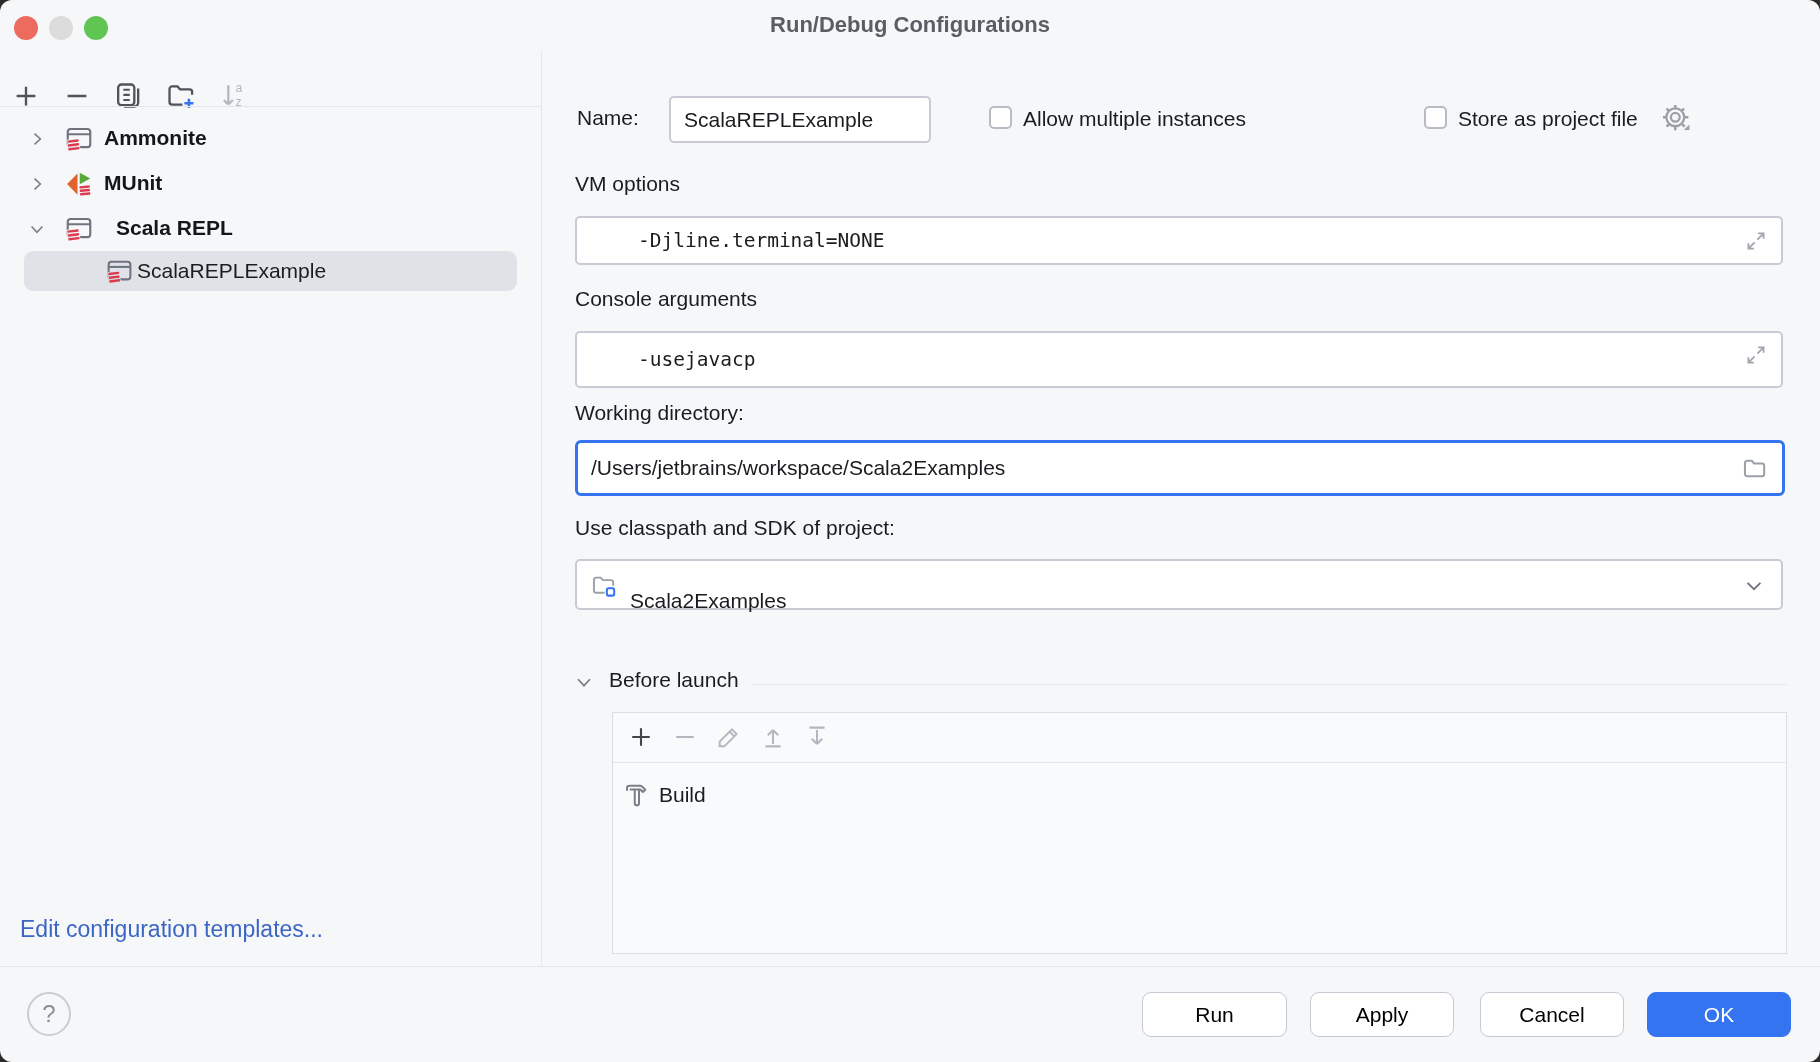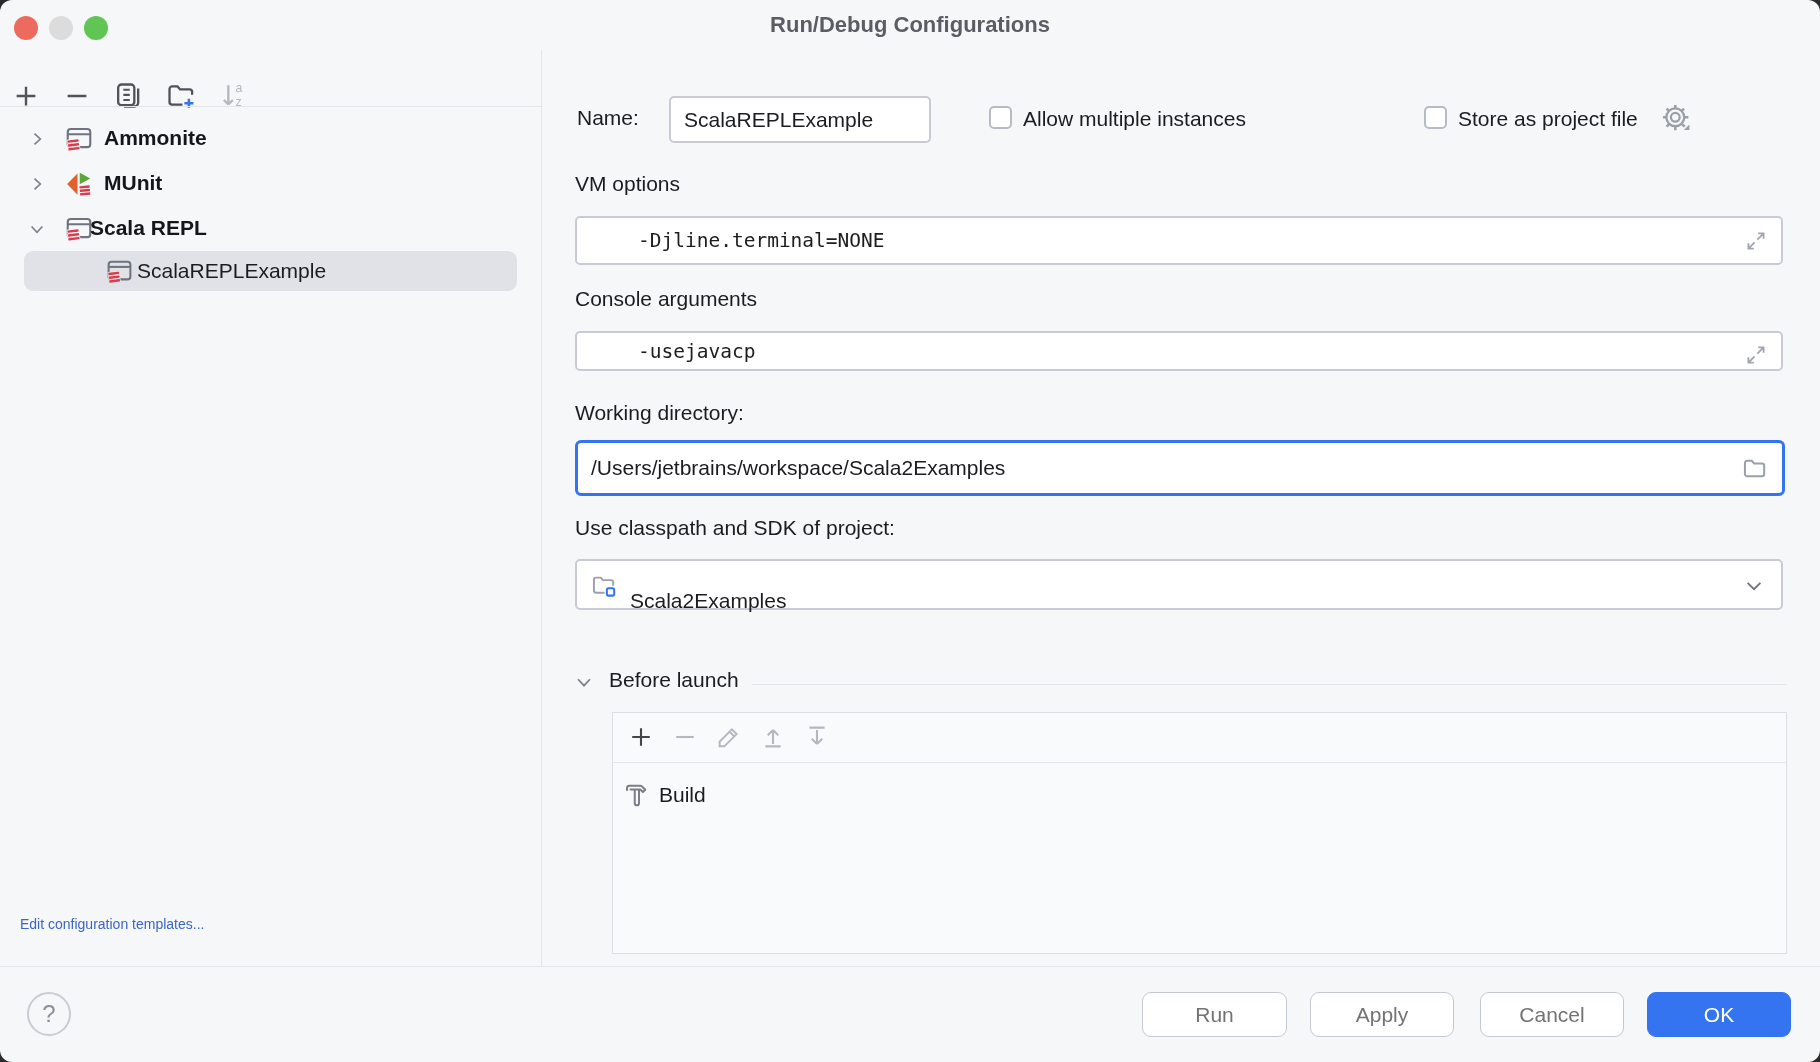--- a/index.html
+++ b/index.html
@@ -20,25 +20,25 @@
   .field input{
     position:absolute;inset:0;border:0;outline:0;background:transparent;
     font-family:"Liberation Sans",sans-serif;font-size:21px;color:#1b1c1f;padding:0 44px 0 13px;width:100%;box-sizing:border-box;
   }
   .field input.mono{font-family:"DejaVu Sans Mono",monospace;font-size:19.5px;margin-left:48px;}
   .field.focused{border:3px solid #3574f0;border-radius:6px;padding-left:36px;}
   .cb{width:23px;height:23px;border:2px solid #b7bbc3;border-radius:5px;background:#fff;box-sizing:border-box;display:inline-block;}
   .row-sel{background:#e0e2e7;border-radius:9px;}
   .btn{
     box-sizing:border-box;height:45px;border-radius:9px;background:#fff;border:1.5px solid #c5c9d2;
-    font-size:21px;color:#737373;display:flex;align-items:center;justify-content:center;
+    font-size:21px;color:#000000;display:flex;align-items:center;justify-content:center;
     font-family:"Liberation Sans",sans-serif;
   }
   .btn.primary{background:#3574f0;border-color:#3574f0;color:#fff;}
-  .link{font-size:14px;color:#3b66c4;}
+  .link{font-size:23px;color:#3b66c4;}
   .help{
     width:44px;height:44px;border-radius:50%;border:2px solid #c9ccd3;box-sizing:border-box;
     display:flex;align-items:center;justify-content:center;font-size:24px;color:#8b8e96;background:transparent;
   }
   .icon-abs{display:flex;align-items:center;justify-content:center;}
   svg{display:block;}
   .panel{border:1px solid #dcdee3;background:#f9fafb;box-sizing:border-box;}
   .seltext{font-size:21px;margin-top:16px;}
 </style>
 </head>
@@ -123,21 +123,21 @@
       </svg>
     <svg class="abs" style="left:64px;top:5px;" width="30" height="30" viewBox="0 0 24 24">
       <rect x="3" y="4" width="18" height="14.5" rx="2.4" fill="none" stroke="#6e7380" stroke-width="1.7"></rect>
       <path d="M3 8.2h18" stroke="#6e7380" stroke-width="1.7"></path>
       <g transform="rotate(-7 7.5 16)">
         <rect x="3" y="12.6" width="9" height="2" rx="0.6" fill="#dc3b4d" stroke="#f6f7f9" stroke-width="1.3" paint-order="stroke"></rect>
         <rect x="3" y="15.7" width="9" height="2" rx="0.6" fill="#dc3b4d" stroke="#f6f7f9" stroke-width="1.3" paint-order="stroke"></rect>
         <rect x="3" y="18.8" width="9" height="2" rx="0.6" fill="#dc3b4d" stroke="#f6f7f9" stroke-width="1.3" paint-order="stroke"></rect>
       </g>
     </svg>
-    <span class="abs lbl bold" style="left:90px;top:7px;">Scala REPL</span>
+    <span class="abs lbl bold" style="left:116px;top:7px;">Scala REPL</span>
   </div>
 
   <div class="abs row-sel" style="left:24px;top:251px;width:493px;height:40px;">
     <svg class="abs" style="left:81px;top:6px;" width="29" height="29" viewBox="0 0 24 24">
       <rect x="3" y="4" width="18" height="14.5" rx="2.4" fill="none" stroke="#6e7380" stroke-width="1.7"></rect>
       <path d="M3 8.2h18" stroke="#6e7380" stroke-width="1.7"></path>
       <g transform="rotate(-7 7.5 16)">
         <rect x="3" y="12.6" width="9" height="2" rx="0.6" fill="#dc3b4d" stroke="#e0e2e7" stroke-width="1.3" paint-order="stroke"></rect>
         <rect x="3" y="15.7" width="9" height="2" rx="0.6" fill="#dc3b4d" stroke="#e0e2e7" stroke-width="1.3" paint-order="stroke"></rect>
         <rect x="3" y="18.8" width="9" height="2" rx="0.6" fill="#dc3b4d" stroke="#e0e2e7" stroke-width="1.3" paint-order="stroke"></rect>
@@ -169,21 +169,21 @@
 
   <span class="abs lbl" style="left:575px;top:172px;">VM options</span>
   <div class="abs field" style="left:575px;top:216px;width:1208px;height:49px;">
     <input readonly="" class="mono" value="-Djline.terminal=NONE" style="">
     <svg class="abs" style="right:12px;top:10px;" width="26" height="26" viewBox="0 0 24 24">
       <path d="M14 5h5v5M19 5l-5.7 5.7M10 19H5v-5M5 19l5.7-5.7" stroke="#a2a6ae" stroke-width="1.7" fill="none"></path>
     </svg>
   </div>
 
   <span class="abs lbl" style="left:575px;top:287px;">Console arguments</span>
-  <div class="abs field" style="left:575px;top:331px;width:1208px;height:40px;">
+  <div class="abs field" style="left:575px;top:331px;width:1208px;height:57px;">
     <input readonly="" class="mono" value="-usejavacp" style="">
     <svg class="abs" style="right:12px;top:9px;" width="26" height="26" viewBox="0 0 24 24">
       <path d="M14 5h5v5M19 5l-5.7 5.7M10 19H5v-5M5 19l5.7-5.7" stroke="#a2a6ae" stroke-width="1.7" fill="none"></path>
     </svg>
   </div>
 
   <span class="abs lbl" style="left:575px;top:401px;">Working directory:</span>
   <div class="abs field focused" style="left:575px;top:440px;width:1210px;height:56px;">
     <input readonly="" value="/Users/jetbrains/workspace/Scala2Examples" style="">
     <svg class="abs" style="right:14px;top:12px;" width="27" height="27" viewBox="0 0 24 24">

